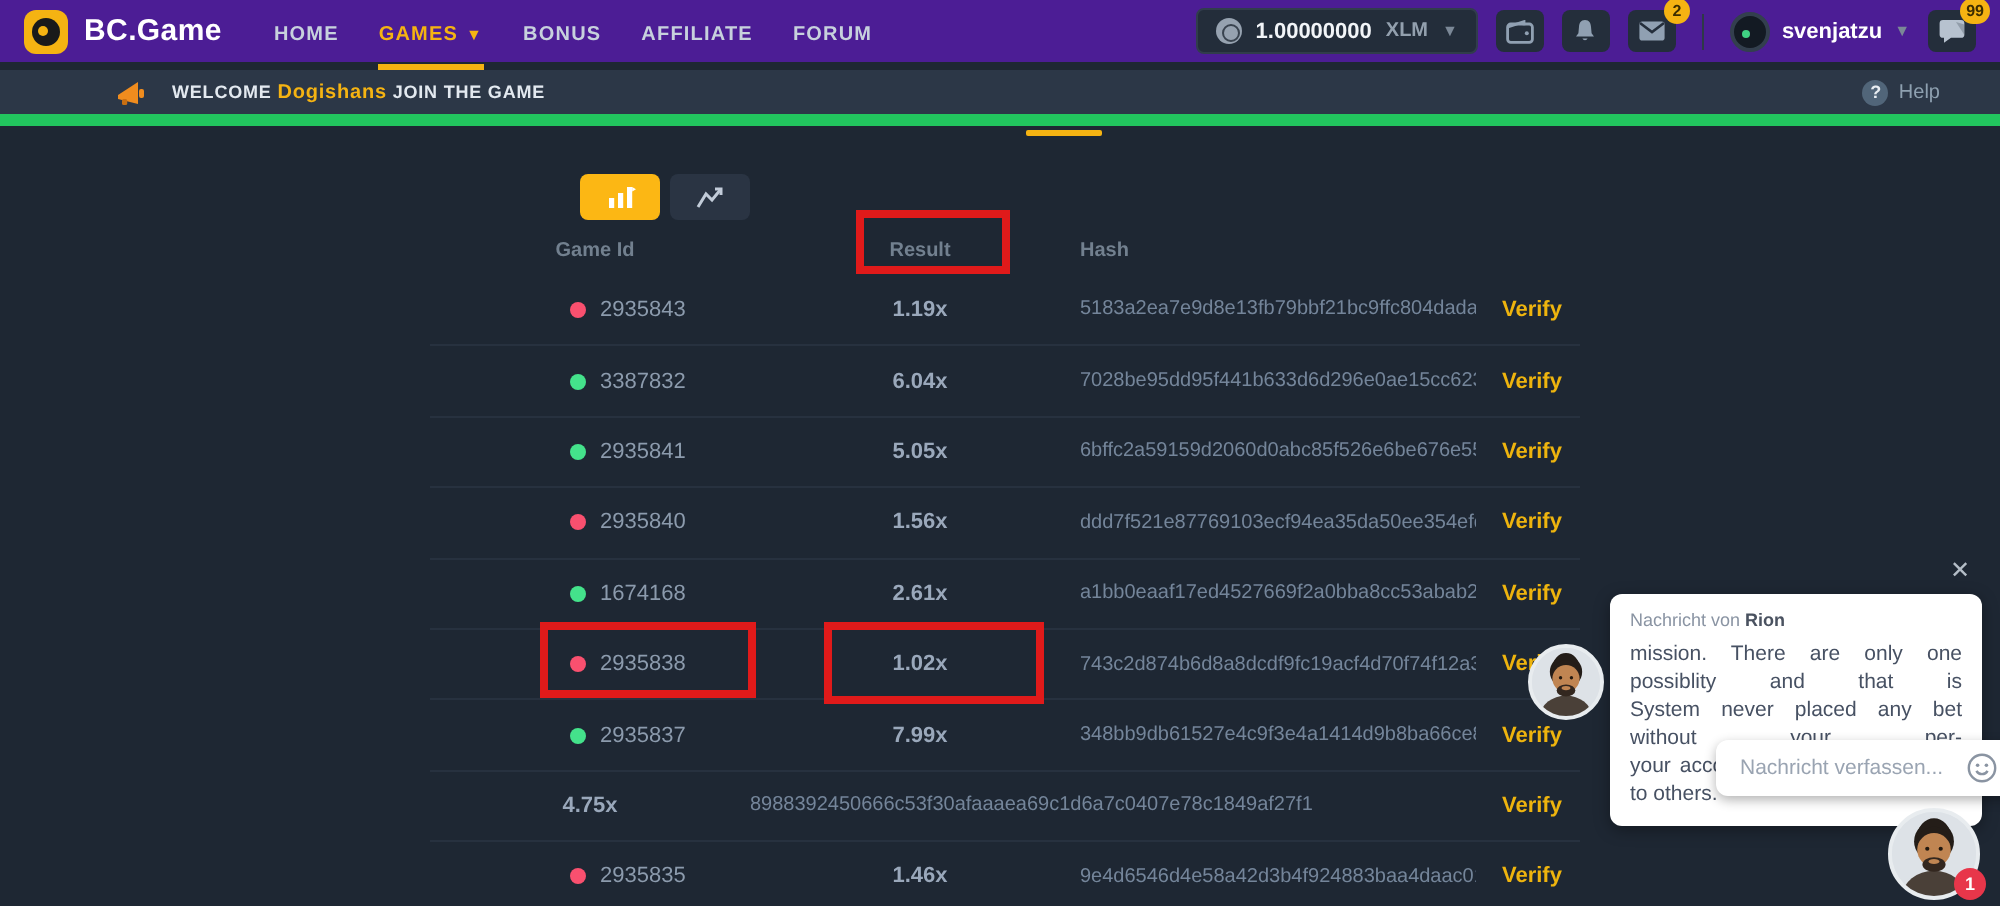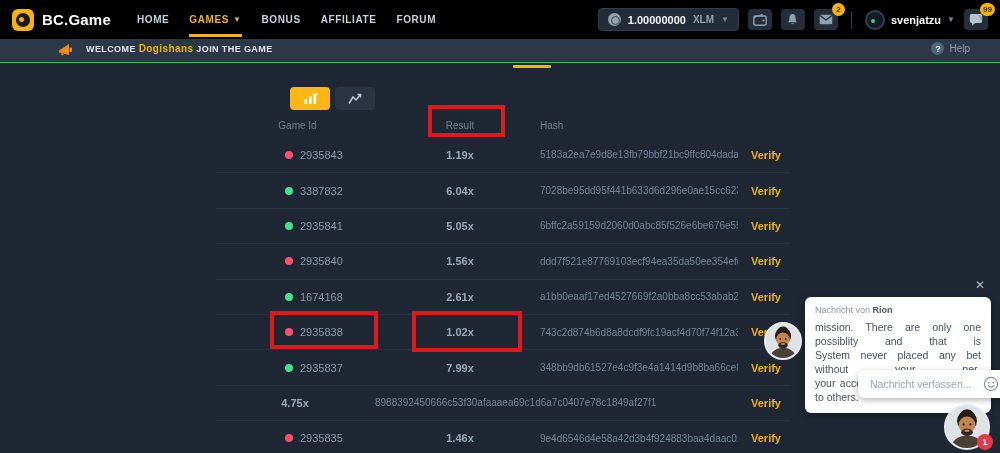--- a/index.html
+++ b/index.html
@@ -6,22 +6,22 @@
   html,body { background:#10151d; }
   .page {
     position:relative; width:1000px; height:453px; overflow:hidden;
     background:#1e2733;
     font-family:"Liberation Sans","DejaVu Sans",sans-serif;
     -webkit-font-smoothing:antialiased;
   }
 
   
   .topnav {
-    position:absolute; top:0; left:0; width:1000px; height:39px;
-    background:#000000; display:flex; align-items:center; padding:0 12px; z-index:5;
+    position:absolute; top:0; left:0; width:1000px; height:31px;
+    background:#4c1d95; display:flex; padding:0 12px; z-index:5;
   }
   .logo { display:flex; align-items:center; gap:8px; cursor:pointer; }
   .logo-icon { width:22px; height:22px; border-radius:6px; background:#f5b312; position:relative; }
   .logo-icon .mascot { position:absolute; left:4px; top:4px; width:14px; height:14px; border-radius:50%; background:#1a1a1a; }
   .logo-icon .mascot::after { content:""; position:absolute; left:3px; top:4px; width:5px; height:5px; border-radius:50%; background:#f5b312; }
   .logo-text { color:#ffffff; font-size:15px; font-weight:bold; letter-spacing:.2px; }
 
   .nav-items { display:flex; align-items:center; gap:20px; margin-left:26px; height:35px; }
   .nav-item { color:#c7d1dd; font-size:10px; font-weight:bold; letter-spacing:.6px; height:35px; display:flex; align-items:center; cursor:pointer; border-bottom:3px solid transparent; padding-top:3px; }
   .nav-item.active { color:#f5b312; border-bottom-color:#f5b312; }
@@ -40,41 +40,41 @@
   .v-divider { width:1px; height:18px; background:#2e3947; margin:0 4px; }
   .user-chip { display:flex; align-items:center; gap:6px; cursor:pointer; }
   .user-avatar { width:20px; height:20px; border-radius:50%; background:#131a23; border:2px solid #333f4e; position:relative; }
   .user-avatar::after { content:""; position:absolute; left:4px; top:7px; width:4px; height:4px; border-radius:50%; background:#3fd183; }
   .user-name { color:#ffffff; font-size:11px; font-weight:bold; }
   .user-chip .caret { color:#7b8897; font-size:8px; }
 
   
   .welcomebar {
     position:absolute; top:35px; left:0; width:1000px; height:28px;
-    background:#2c3747; border-bottom:1px solid #22c55e;
+    background:#2c3747; border-bottom:6px solid #22c55e;
     display:flex; align-items:center; padding:0 30px 0 58px; z-index:4;
   }
   .welcome-text { margin-left:12px; font-size:9px; font-weight:bold; letter-spacing:.4px; color:#e3e9f0; }
   .welcome-text .uname { color:#f5b312; font-size:10px; }
   .help-chip { margin-left:auto; display:flex; align-items:center; gap:5px; cursor:pointer; }
   .help-icon { width:13px; height:13px; border-radius:50%; background:#516579; color:#e9eef3; font-size:9px; font-weight:bold; display:flex; align-items:center; justify-content:center; }
   .help-label { color:#8ea0b0; font-size:10px; }
 
   .tab-dash { position:absolute; left:513px; top:65px; width:38px; height:3px; background:#f5b312; border-radius:1px; z-index:3; }
 
   
   .view-toggle { position:absolute; left:290px; top:87px; display:flex; gap:5px; z-index:2; }
   .toggle-btn { width:40px; height:23px; border-radius:4px; display:flex; align-items:center; justify-content:center; cursor:pointer; }
   .toggle-btn.active { background:#fcb714; }
   .toggle-btn.inactive { background:#2a3443; }
 
   
   .game-table { position:absolute; left:215px; top:113px; width:575px; z-index:1; }
   .thead { display:flex; height:24px; align-items:center; }
-  .th { color:#72808f; font-size:10px; font-weight:normal; }
+  .th { color:#72808f; font-size:10px; font-weight:bold; }
   .c1 { width:165px; text-align:center; }
   .c2 { width:160px; text-align:center; }
   .c3 { flex:1; text-align:left; }
   .c4 { width:52px; }
   .trow { display:flex; align-items:center; height:35.4px; border-top:1px solid #27313f; }
   .trow:first-child { border-top:none; }
   .cell-id { width:165px; display:flex; align-items:center; gap:7px; padding-left:70px; }
   .dot { width:8px; height:8px; border-radius:50%; flex:none; }
   .dot.loss { background:#f9506f; }
   .dot.win { background:#44e28b; }

